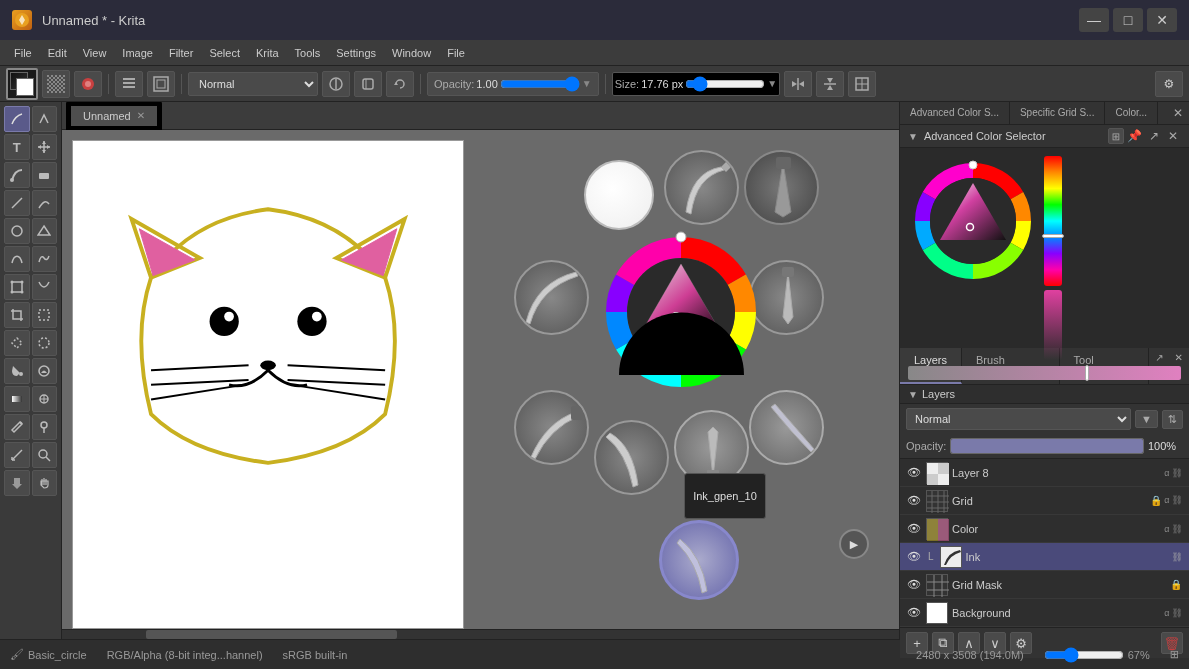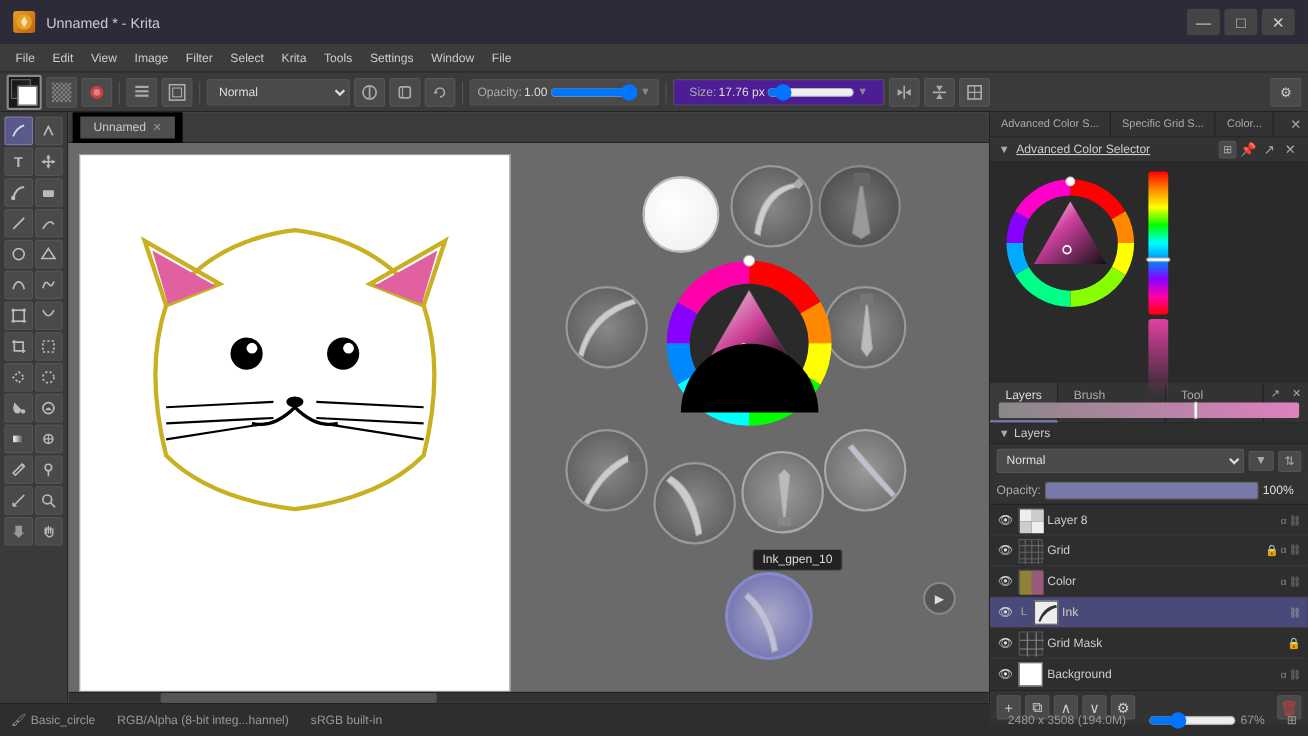--- a/index.html
+++ b/index.html
@@ -16,36 +16,36 @@
     #menu-bar { background: #3c3c3c; height: 26px; display: flex; align-items: center; padding: 0 6px; border-bottom: 1px solid #222; }
     .menu-item { padding: 2px 8px; cursor: pointer; font-size: 11px; color: #ccc; border-radius: 2px; }
 
     
     #toolbar { background: #3a3a3a; height: 36px; display: flex; align-items: center; padding: 0 6px; gap: 4px; border-bottom: 1px solid #222; }
     .tool-btn { width: 28px; height: 26px; background: #4a4a4a; border: 1px solid #555; border-radius: 2px; cursor: pointer; display: flex; align-items: center; justify-content: center; font-size: 12px; color: #ccc; }
     .tool-separator { width: 1px; height: 20px; background: #555; margin: 0 2px; }
     .blend-mode-select { background: #4a4a4a; border: 1px solid #555; color: #ddd; padding: 2px 6px; border-radius: 2px; font-size: 11px; width: 130px; height: 24px; }
     .opacity-group { display: flex; align-items: center; gap: 2px; background: #4a4a4a; border: 1px solid #555; border-radius: 2px; padding: 0 6px; height: 24px; }
     .opacity-label { font-size: 11px; color: #aaa; }
-    .size-group { display: flex; align-items: center; gap: 2px; background: #4c1d95; border: 1px solid #555; border-radius: 2px; padding: 0 14px; height: 24px; }
+    .size-group { display: flex; align-items: center; gap: 2px; background: #000000; border: 1px solid #555; border-radius: 2px; padding: 0 2px; height: 24px; }
     .size-label { font-size: 11px; color: #aaa; }
 
     
     #main { display: flex; height: calc(669px - 40px - 26px - 36px - 30px); }
 
     
     #left-panel { width: 62px; background: #3a3a3a; border-right: 1px solid #222; display: flex; flex-direction: column; padding: 4px 4px; gap: 2px; }
     .tool-icon { width: 26px; height: 26px; background: #4a4a4a; border: 1px solid #555; border-radius: 2px; cursor: pointer; display: flex; align-items: center; justify-content: center; font-size: 12px; color: #bbb; }
     .tool-icon.active { background: #5a5a8a; border-color: #7a7aaa; }
     .tool-row { display: flex; gap: 2px; }
 
     
     #canvas-area { flex: 1; background: #555; position: relative; overflow: hidden; }
     #tab-bar { background: #3c3c3c; height: 28px; display: flex; align-items: center; padding: 0 4px; border-bottom: 1px solid #222; }
-    .canvas-tab { background: #4e4e4e; border: 7px solid #000000; border-radius: 3px 3px 0 0; padding: 4px 12px; font-size: 11px; color: #ccc; display: flex; align-items: flex-start; gap: 6px; cursor: pointer; }
+    .canvas-tab { background: #4e4e4e; border: 5px solid #000000; border-radius: 3px 3px 0 0; padding: 4px 12px; font-size: 11px; color: #ccc; display: flex; align-items: flex-start; gap: 6px; cursor: pointer; }
     .canvas-tab .close-tab { font-size: 10px; cursor: pointer; color: #999; }
     #canvas-content { position: relative; width: 100%; height: calc(100% - 28px); background: #6a6a6a; overflow: hidden; }
 
     
     #drawing-area { position: absolute; top: 10px; left: 10px; right: 10px; bottom: 10px; display: flex; gap: 0; }
     .canvas-panel-left { width: 48%; height: 100%; background: white; border: 1px solid #999; position: relative; }
     .canvas-panel-right { flex: 1; height: 100%; position: relative; }
 
     
     #right-panel { width: 290px; background: #3a3a3a; border-left: 1px solid #222; display: flex; flex-direction: column; }
@@ -72,21 +72,21 @@
     .layer-lock { font-size: 10px; color: #888; }
 
     #layers-bottom { display: flex; align-items: center; gap: 4px; padding: 4px 6px; background: #333; border-top: 1px solid #222; }
     .lbtn { width: 22px; height: 22px; background: #4a4a4a; border: 1px solid #555; border-radius: 2px; cursor: pointer; display: flex; align-items: center; justify-content: center; font-size: 13px; color: #ccc; }
 
     
     #status-bar { height: 30px; background: #2e2e2e; border-top: 1px solid #222; display: flex; align-items: center; padding: 0 10px; gap: 20px; font-size: 11px; color: #999; }
     .status-item { display: flex; align-items: center; gap: 4px; }
 
     
-    .tooltip { position: absolute; background: #222; color: #ddd; padding: 3px 8px; border-radius: 3px; font-size: 11px; border: 1px solid #555; z-index: 100; white-space: nowrap; }
+    .tooltip { position: absolute; background: #222; color: #ddd; padding: 16px 8px; border-radius: 3px; font-size: 11px; border: 1px solid #555; z-index: 100; white-space: nowrap; }
 
     
     .cat-canvas { position: absolute; inset: 0; }
 
     
     #canvas-hscroll { height: 10px; background: #3a3a3a; border-top: 1px solid #222; }
   </style>
 </head>
 <body>
 
@@ -584,21 +584,21 @@
       </div>
       <div class="rtab">
         <span>Color...</span>
       </div>
       <div style="flex:1;"></div>
       <div style="padding:4px 6px; cursor:pointer; font-size:12px; color:#aaa;">✕</div>
     </div>
 
     <div style="display:flex; align-items:center; background:#333; padding:3px 8px; border-bottom:1px solid #222;">
       <span style="font-size:10px; color:#aaa;">▼</span>
-      <span style="font-size:11px; color:#ccc; margin-left:6px;text-decoration:underline;">Advanced Color Selector</span>
+      <span style="font-size:11px; color:#ccc; margin-left:6px;">Advanced Color Selector</span>
       <div style="flex:1;"></div>
       <div style="display:flex; gap:3px;">
         <div style="width:16px; height:16px; background:#4a4a4a; border:1px solid #555; border-radius:2px; cursor:pointer; display:flex; align-items:center; justify-content:center; font-size:10px; color:#aaa;">⊞</div>
         <div style="width:16px; height:16px; cursor:pointer; display:flex; align-items:center; justify-content:center; font-size:12px; color:#aaa;">📌</div>
         <div style="width:16px; height:16px; cursor:pointer; display:flex; align-items:center; justify-content:center; font-size:12px; color:#aaa;">↗</div>
         <div style="width:16px; height:16px; cursor:pointer; display:flex; align-items:center; justify-content:center; font-size:12px; color:#aaa;">✕</div>
       </div>
     </div>
 
     <div id="color-selector">

